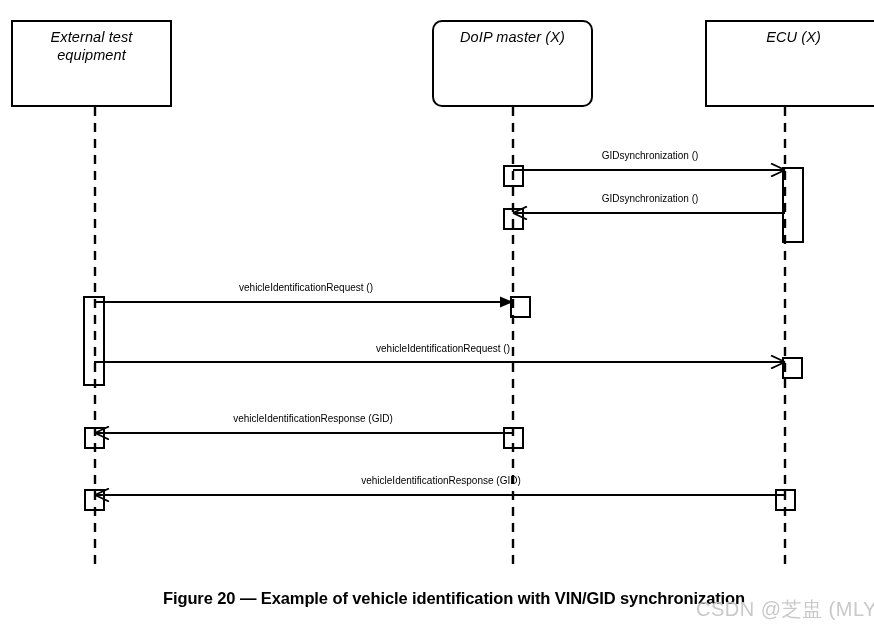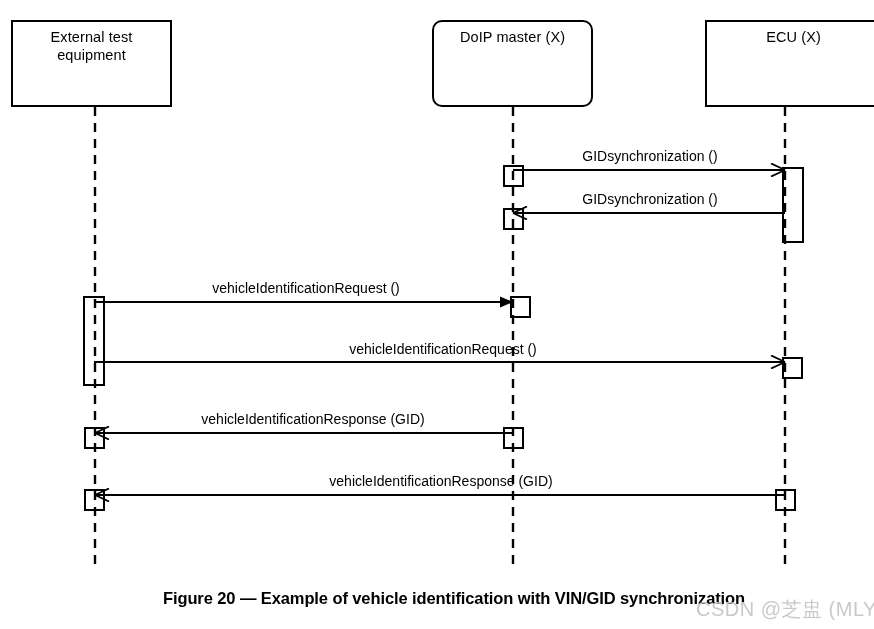--- a/index.html
+++ b/index.html
@@ -37,25 +37,26 @@
     justify-content: center;
     align-items: flex-start;
     text-align: center;
   }
   .lifeline-header .hdr-label {
     font-size: 14.5px;
     line-height: 18px;
     padding-top: 6px;
     letter-spacing: 0.1px;
     white-space: pre-line;
+    font-style: italic;
   }
   
   .msg-label {
     position: absolute;
-    font-size: 14px;
+    font-size: 10px;
     line-height: 16px;
     white-space: nowrap;
     transform: translateX(-50%);
   }
   
   .figure-caption {
     position: absolute;
     left: 17px;
     width: 874px;
     text-align: center;

